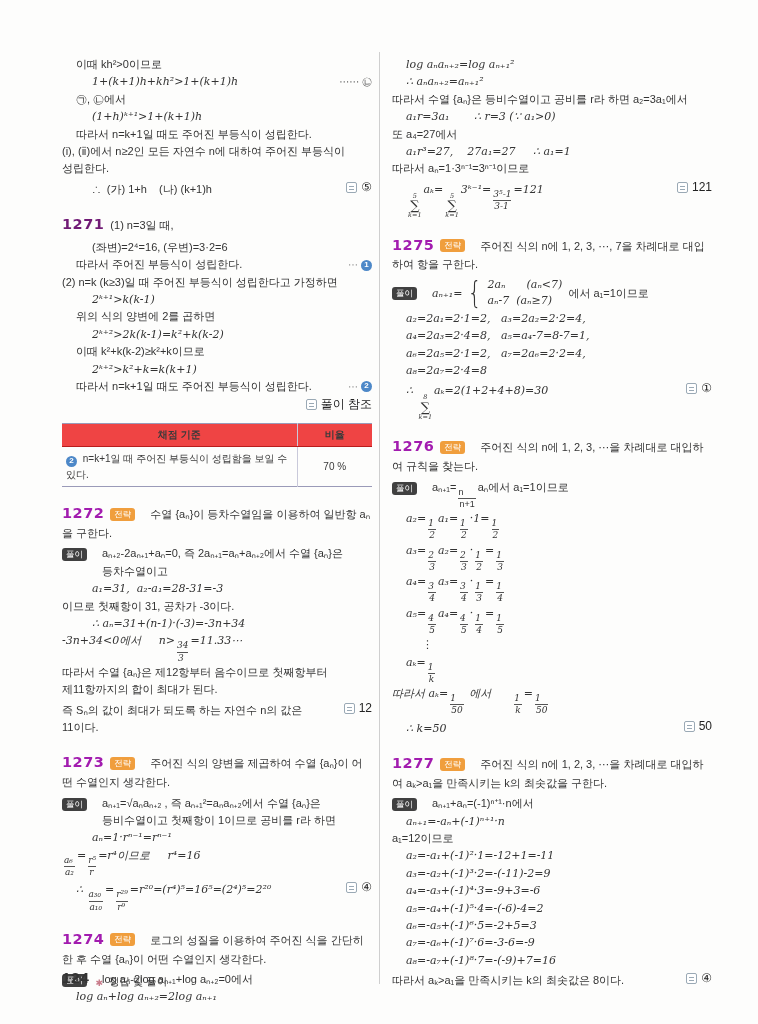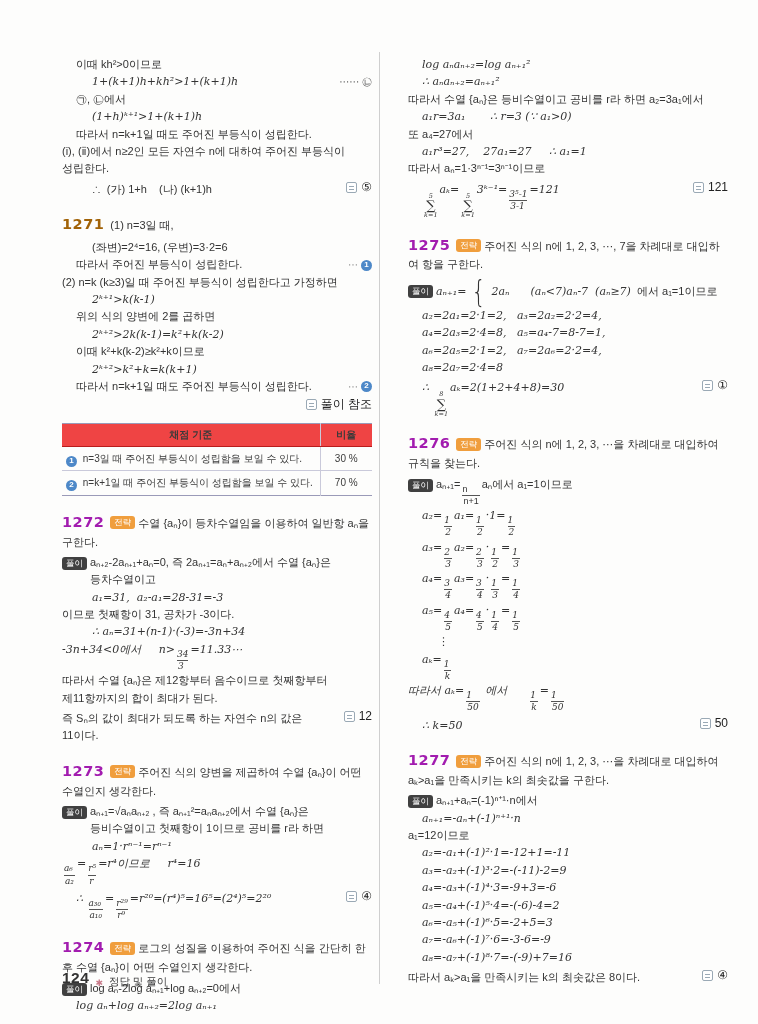--- a/index.html
+++ b/index.html
@@ -1,28 +1,28 @@
 <!DOCTYPE html>
 <html><head>
 <meta charset="utf-8">
 <style>
   *{margin:0;padding:0;box-sizing:border-box}
   html,body{width:758px;height:1024px}
   body{background:#fdfdfc;font-family:"Liberation Sans",sans-serif;color:#333;position:relative;overflow:hidden;font-size:11px;line-height:1.58}
   .page{position:absolute;inset:0}
   .col{position:absolute;top:56px}
   #left-col{left:62px;width:310px}
-  #right-col{left:408px;width:320px}
+  #right-col{left:392px;width:320px}
   .divider{position:absolute;left:379px;top:52px;bottom:40px;width:1px;background:#cfcfcf}
   .block{margin-bottom:15px}
   .phead{margin-bottom:3px}
   .pnum{font-weight:bold;font-size:14.5px;margin-right:6px;letter-spacing:.5px;font-family:"DejaVu Sans",sans-serif}
   .pnum.blue{color:#a21caf}
-  .pnum.green{color:#a16207}
-  .badge{display:inline-block;font-size:8.5px;line-height:1;color:#fff;border-radius:3px;padding:2px 4px 2.5px;margin-right:3px;vertical-align:1.5px;font-style:normal;font-family:"Liberation Sans",sans-serif;white-space:nowrap}
+  .pnum.green{color:#701a75}
+  .badge{display:inline-block;font-size:8.5px;line-height:1;color:#fff;border-radius:3px;padding:2px 4px 2.5px;margin-right:15px;vertical-align:1.5px;font-style:normal;font-family:"Liberation Sans",sans-serif;white-space:nowrap}
   .badge.strategy{background:#f09e3d}
   .badge.solution{background:#404040}
   .line{display:flex;align-items:baseline;min-height:17px}
   .line.cases-line{align-items:center}
   .line-text{white-space:pre-wrap;flex:1 1 auto;word-break:keep-all}
   .i1{padding-left:14px}
   .i2{padding-left:30px}
   .math .line-text,.cases-row{font-family:"DejaVu Serif",serif;font-style:italic}
   .note{white-space:nowrap;margin-left:8px;color:#8a8a8a;font-size:10px;display:inline-flex;align-items:center;font-style:normal}
   .step{display:inline-flex;align-items:center;justify-content:center;width:11px;height:11px;border-radius:50%;background:#4d88c8;color:#fff;font-size:8px;font-weight:bold;font-style:normal;font-family:"Liberation Sans",sans-serif;margin-left:3px;flex:0 0 auto}
@@ -31,27 +31,27 @@
   .ans-icon{width:11px;height:11px;border:1px solid #9aa9b5;border-radius:2px;display:inline-block;position:relative;background:#fff;flex:0 0 auto}
   .ans-icon::before{content:"";position:absolute;left:2px;right:2px;top:3px;height:1px;background:#9aa9b5;box-shadow:0 3px 0 #9aa9b5}
   .ans-val{font-size:12px;color:#222}
   .frac{display:inline-flex;flex-direction:column;line-height:1.25;vertical-align:-0.45em;margin:0 2px;font-size:9px}
   .frac .den{border-top:1px solid #555;padding:0 1px}
   .sum{display:inline-flex;flex-direction:column;align-items:center;line-height:1;vertical-align:-0.45em;margin:0 2px;font-style:normal}
   .sum .lim{font-size:6.5px;font-family:"DejaVu Serif",serif;font-style:italic}
   .sum .sig{font-size:13px}
   .cases{display:inline-flex;align-items:center;gap:3px}
   .cases-brace{font-size:30px;font-weight:300;color:#333;line-height:1;font-family:"DejaVu Sans",sans-serif;font-style:normal;transform:scaleX(.75)}
-  .cases-rows{display:inline-flex;flex-direction:row;line-height:1.5}
+  .cases-rows{display:inline-flex;flex-direction:column;line-height:1.5}
   .cases-row{white-space:pre}
   .rubric{width:100%;border-collapse:collapse;margin:9px 0 2px;font-size:10px;border-top:1.5px solid #9a9ab8;border-bottom:1.5px solid #9a9ab8;color:#3a3a3a}
   .rubric th{background:#ef4444;padding:3px 4px;font-weight:bold;border-bottom:1px solid #b91c1c;text-align:center}
   .rubric td{padding:3.5px 4px;border-bottom:1px solid #c9c9da;text-align:left}
   .rubric tbody tr:last-child td{border-bottom:none}
-  .rubric .ratio{width:52px;text-align:center;border-left:1px solid #c9c9da}
+  .rubric .ratio{width:75px;text-align:center;border-left:1px solid #c9c9da}
   .rubric .step{margin:0 3px 0 0;vertical-align:-1.5px;display:inline-flex}
   .footer{position:absolute;left:62px;bottom:34px;display:flex;align-items:flex-end;gap:6px}
   .footer-page{font-size:15.5px;font-weight:bold;color:#333;letter-spacing:.5px}
   .footer-star{color:#c97b8a;font-size:9px}
   .footer-label{font-size:10.5px;color:#3a3a3a;font-weight:normal}
 </style>
 </head>
 <body>
 
 <div class="page">
@@ -130,24 +130,20 @@
         </div>
         <table class="rubric">
           <thead>
             <tr>
               <th>채점 기준</th>
               <th class="ratio">비율</th>
             </tr>
           </thead>
           <tbody>
             <tr>
-              <td><span class="step">1</span><span> n=3일 때 주어진 부등식이 성립함을 보일 수 있다.</span></td>
-              <td class="ratio">30 %</td>
-            </tr>
-            <tr>
               <td><span class="step">2</span><span> n=k+1일 때 주어진 부등식이 성립함을 보일 수 있다.</span></td>
               <td class="ratio">70 %</td>
             </tr>
           </tbody>
         </table>
       </div>
       <div class="block">
         <div class="phead"><span class="pnum blue">1272</span><span class="badge strategy">전략</span><span class="ptext">수열 {aₙ}이 등차수열임을 이용하여 일반항 aₙ을 구한다.</span></div>
         <div class="line i0">
           <span class="badge solution">풀이</span>

